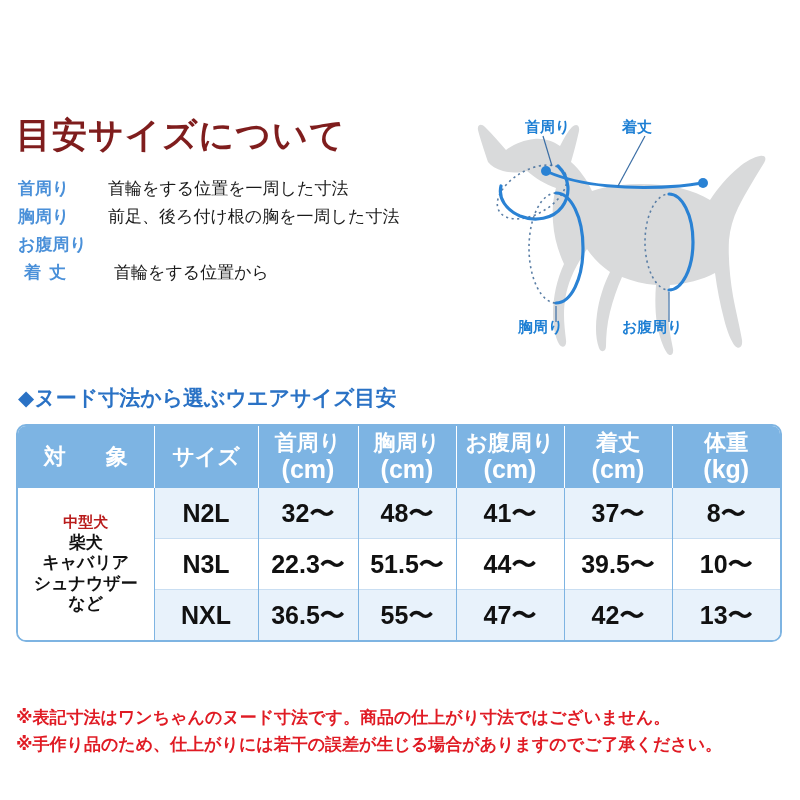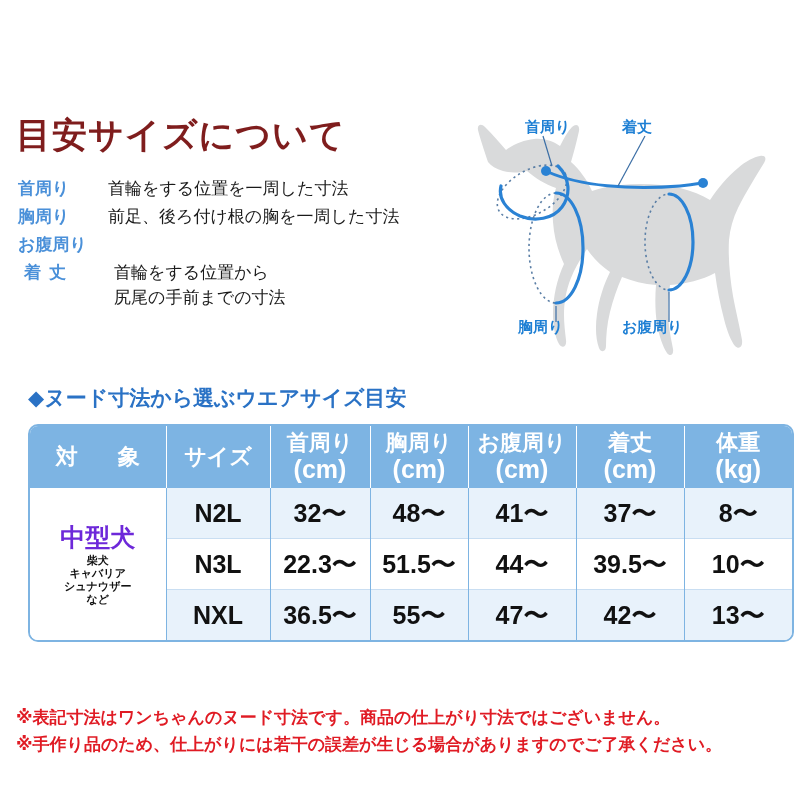--- a/index.html
+++ b/index.html
@@ -87,34 +87,32 @@
 
   
   .section-heading {
     position: absolute;
     left: 18px;
     top: 384px;
     font-size: 21px;
     font-weight: bold;
     color: #2a72c5;
     white-space: nowrap;
-    margin-left: 10px;
   }
 
   
   .size-table-wrap {
     position: absolute;
     left: 16px;
     top: 424px;
     width: 766px;
     border: 2px solid #7eb4e2;
     border-radius: 10px;
     overflow: hidden;
     box-sizing: border-box;
-    margin-left: 12px;
   }
   table.size-table {
     width: 100%;
     border-collapse: collapse;
     table-layout: fixed;
   }
   table.size-table th,
   table.size-table td {
     border-left: 1.5px solid #7eb4e2;
     text-align: center;
@@ -164,29 +162,29 @@
     border-top: none;
   }
   td.target-cell {
     background: #ffffff !important;
     border-top: none !important;
     border-right: 1.5px solid #7eb4e2;
     padding: 4px 2px;
   }
   .target-main {
     display: block;
-    font-size: 25px;
-    font-weight: bold;
-    color: #6d28d9;
+    font-size: 15px;
+    font-weight: bold;
+    color: #b91c1c;
     line-height: 1.25;
     margin-bottom: 1px;
   }
   .target-sub {
     display: block;
-    font-size: 11px;
+    font-size: 17px;
     font-weight: bold;
     color: #111111;
     line-height: 1.2;
   }
   .size-cell { font-size: 26px; }
 
   
   .footnotes {
     position: absolute;
     left: 16px;
@@ -224,21 +222,20 @@
   </div>
 
   <div class="legend-row">
     <div class="legend-term">お腹周り</div>
   </div>
 
   <div class="legend-row">
     <div class="legend-term spaced">着丈</div>
     <div class="legend-desc">
       <span>首輪をする位置から</span>
-      <span class="line2">尻尾の手前までの寸法</span>
     </div>
   </div>
 
 </div>
 
 <div class="dog-figure">
 
   <svg width="360" height="275" viewBox="0 0 360 275">
 
     <g>

